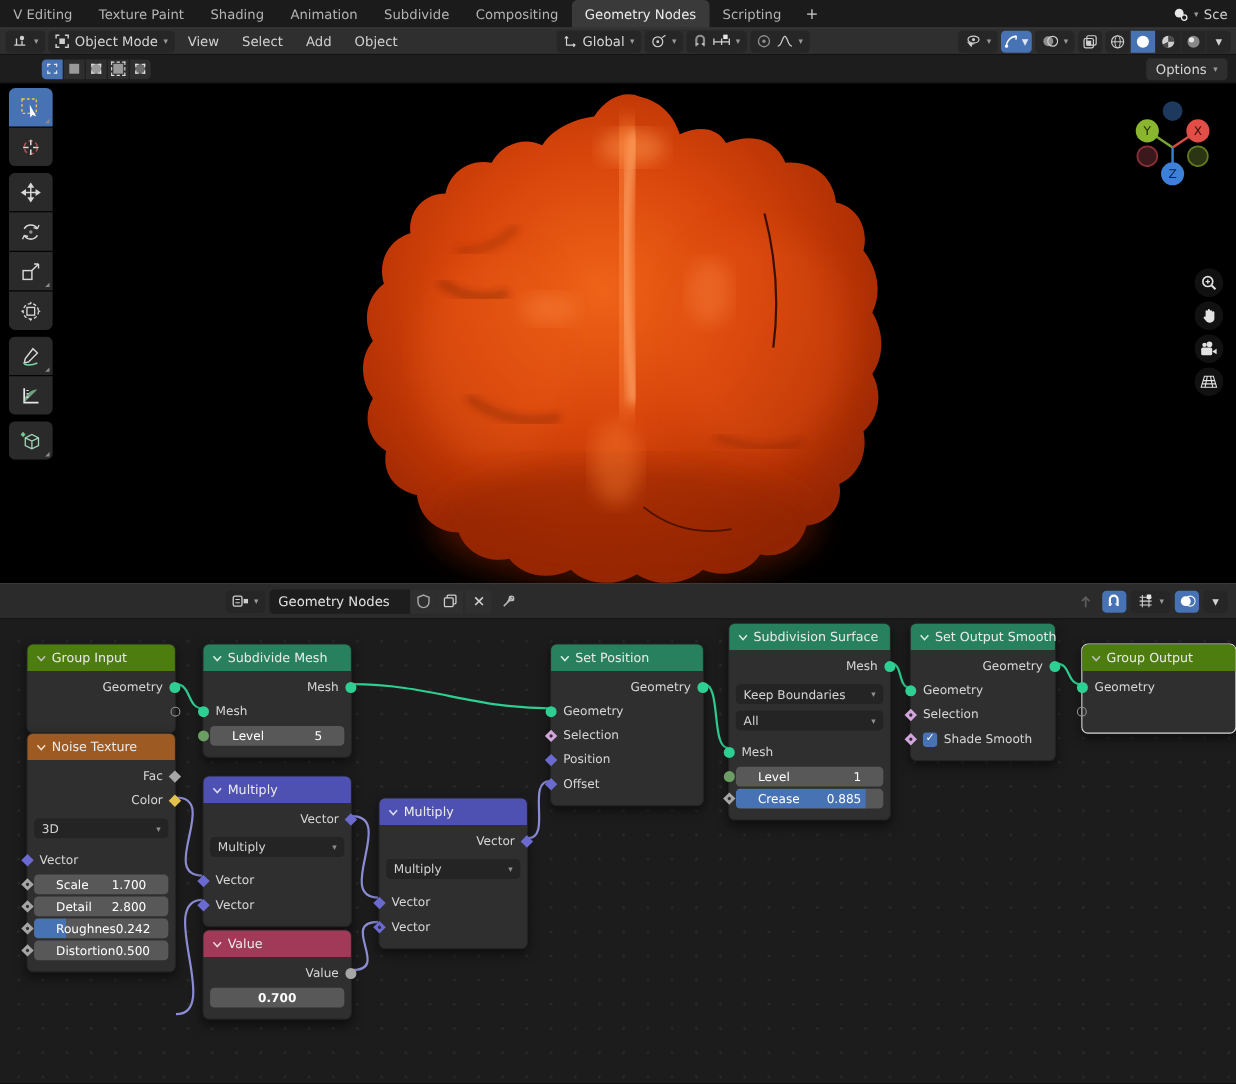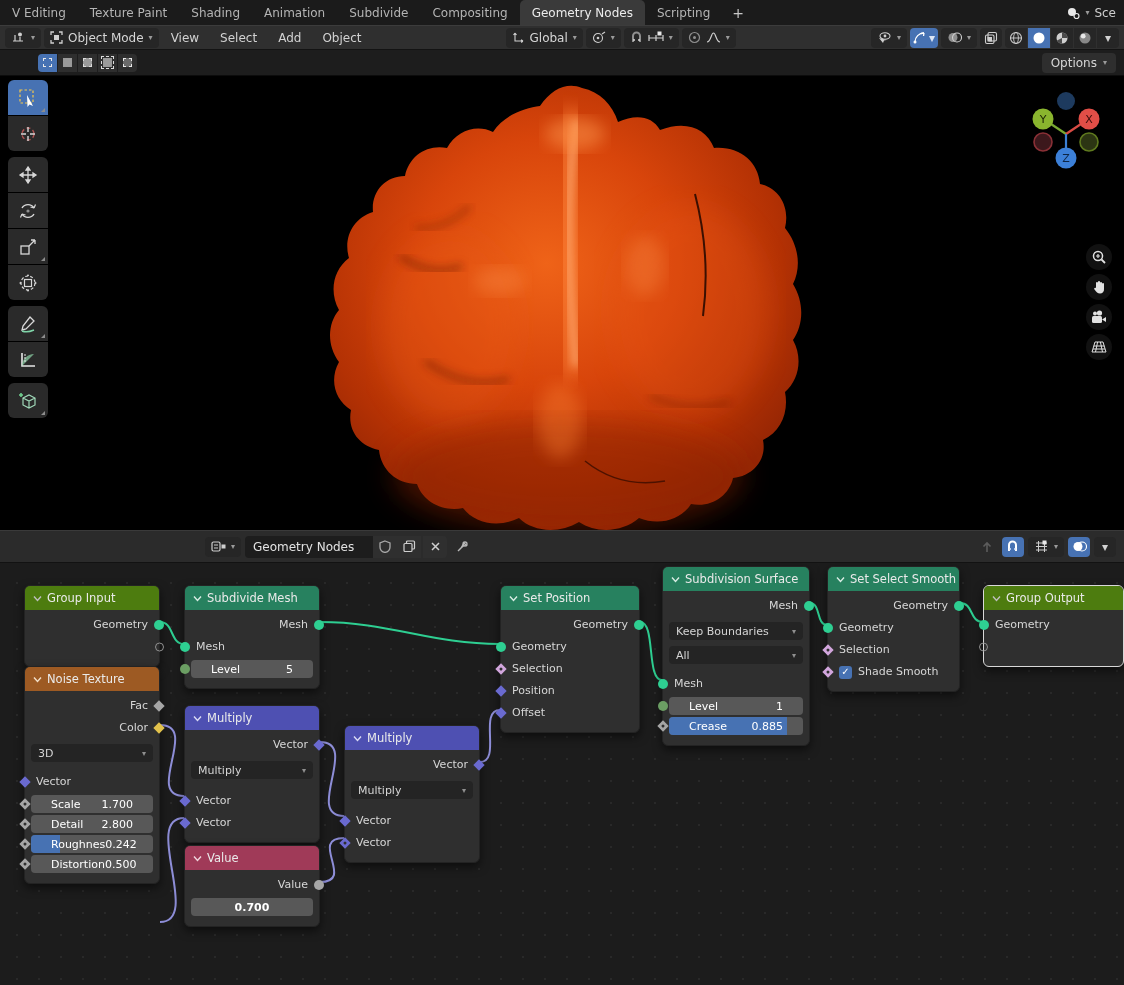--- a/index.html
+++ b/index.html
@@ -797,21 +797,21 @@
       </div>
     </div>
 
     <div class="node" style="left:827px; top:3px; width:133px;">
       <div class="nhead h-teal">
           <span class="chev icon">
             <svg width="9" height="7" viewBox="0 0 9 7">
               <path d="M1 1.5 L4.5 5.5 L8 1.5" stroke="#d8ece4" stroke-width="1.4" fill="none"></path>
             </svg>
           </span>
-          <span>Set Select Smooth</span>
+          <span>Set Output Smooth</span>
         </div>
       <div class="nbody">
         <div class="nrow out"><span>Geometry</span><span class="sock s-circle s-right c-geo"></span></div>
         <div class="nrow"><span>Geometry</span><span class="sock s-circle s-left c-geo"></span></div>
         <div class="nrow"><span>Selection</span><span class="sock s-diamond s-dot s-left c-bool" style="left:-4px;"></span></div>
         <div class="nrow chkrow">
             <span class="sock s-diamond s-dot s-left c-bool" style="left:-4px;"></span>
           <span class="checkbox">✓</span>
           <span>Shade Smooth</span>
         </div>

